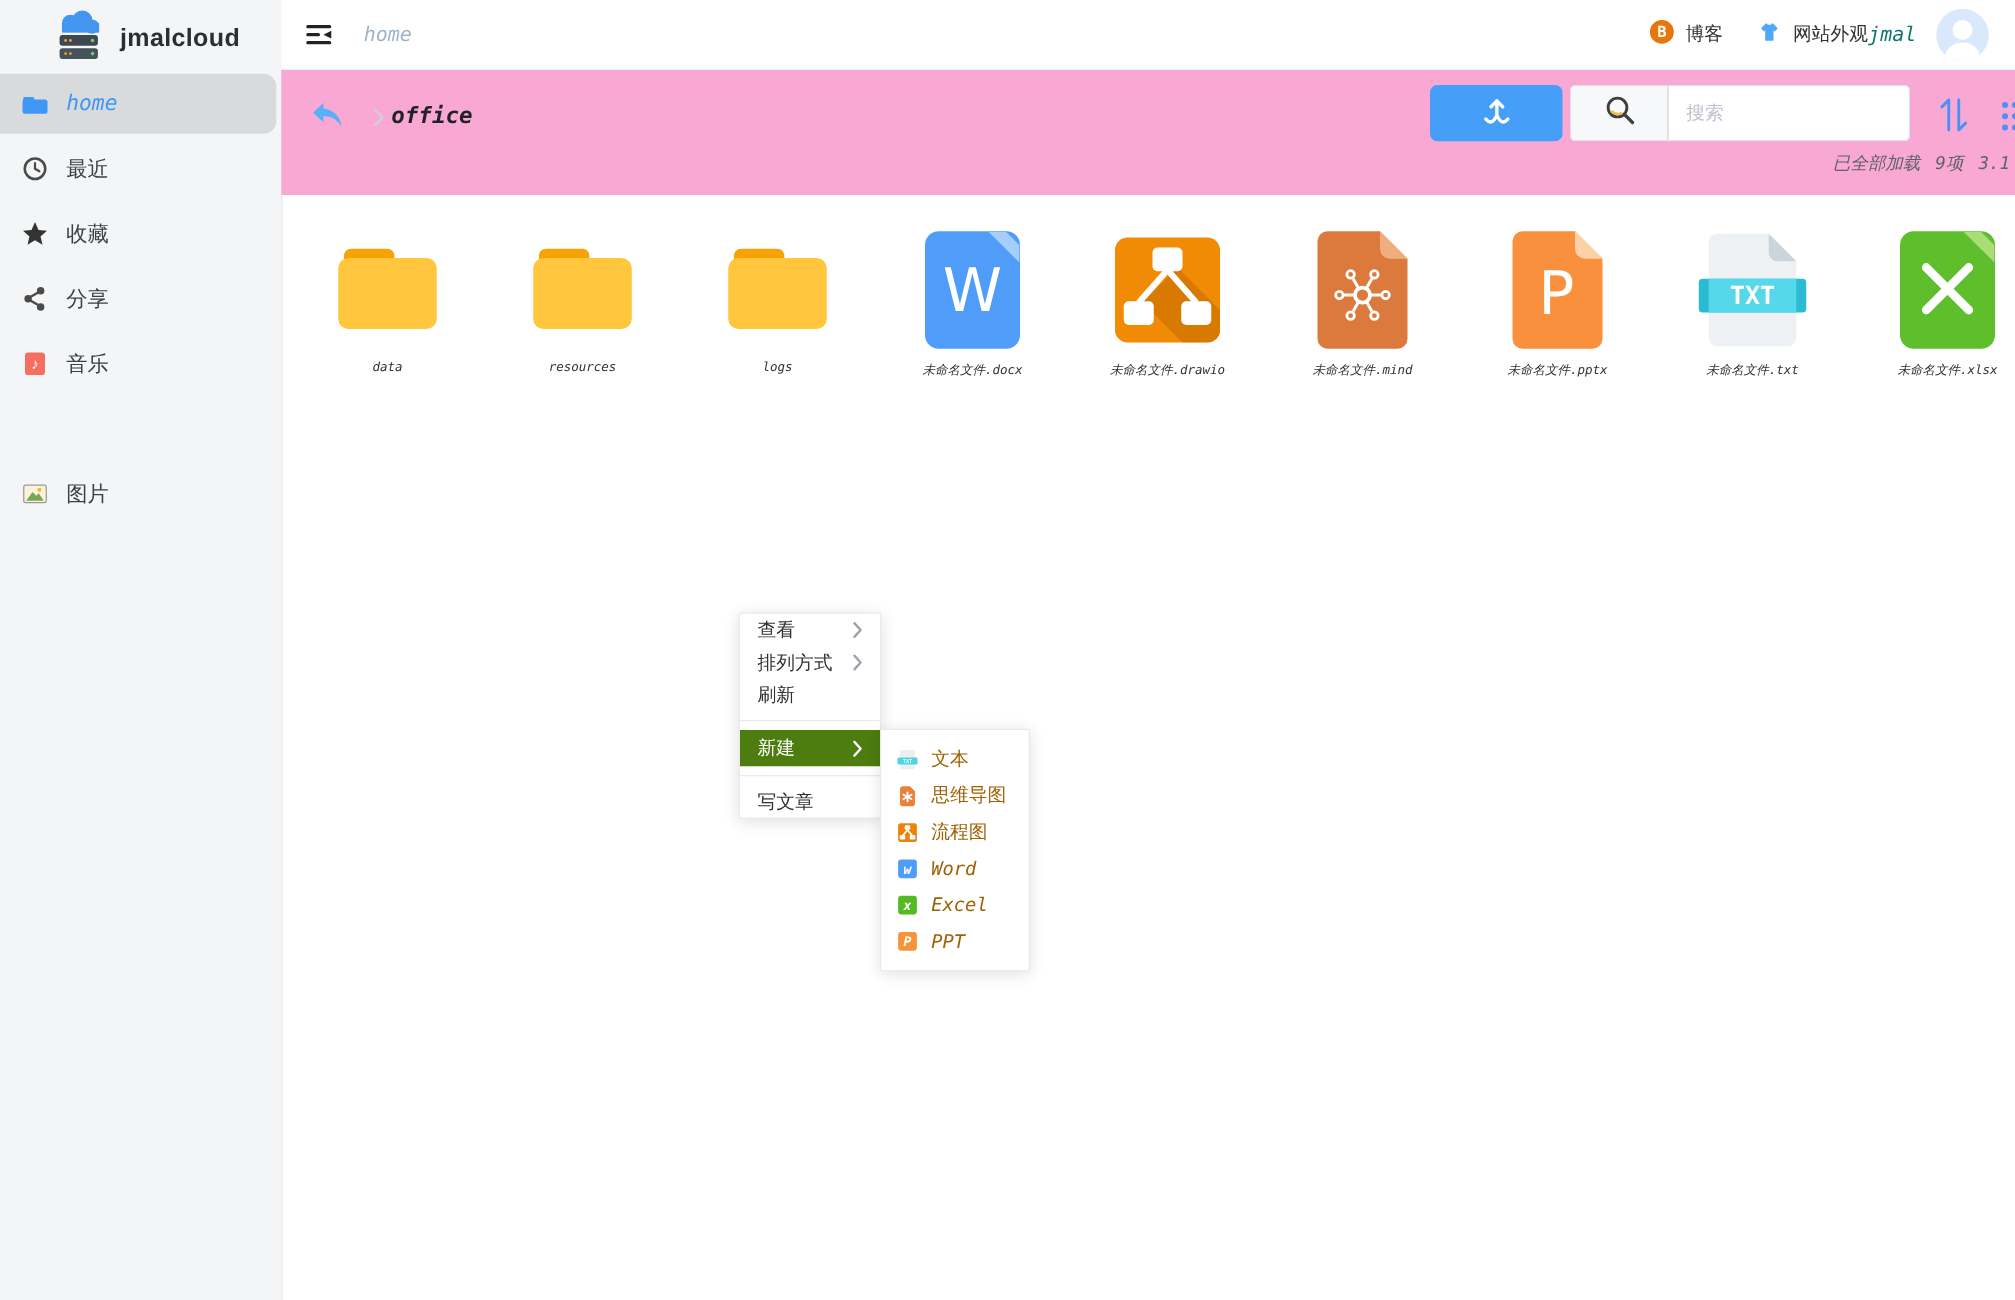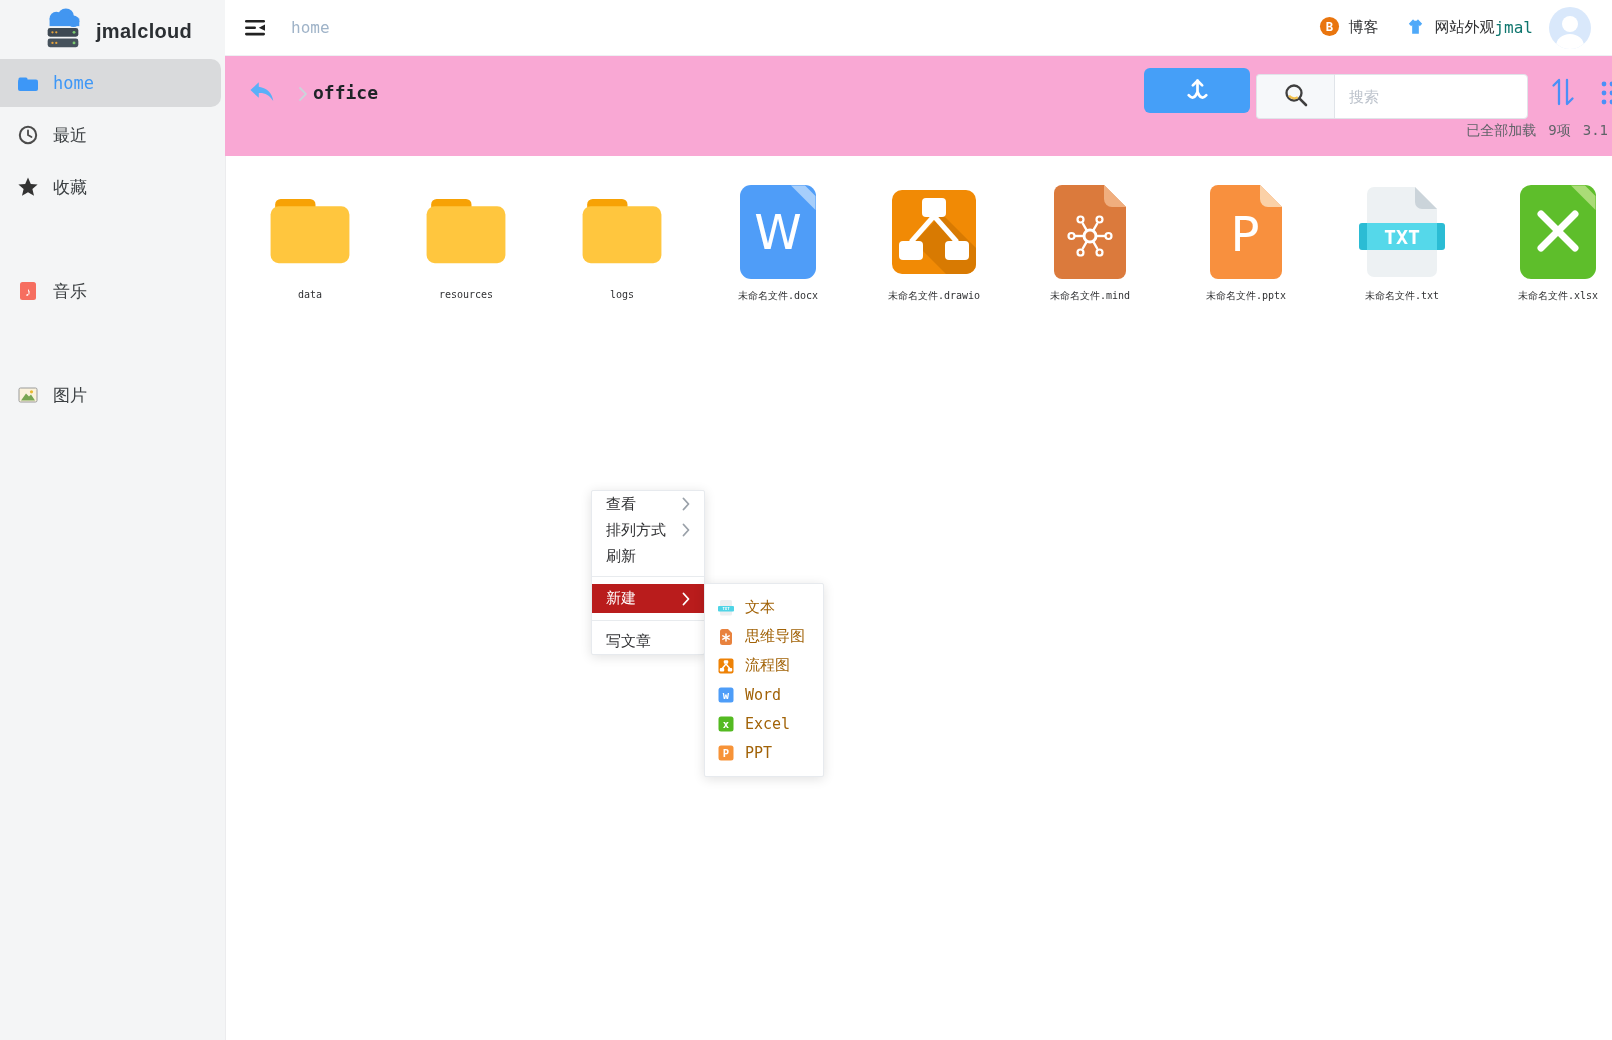--- a/index.html
+++ b/index.html
@@ -1,18 +1,18 @@
 <!DOCTYPE html>
 <html><head>
 <meta charset="utf-8">
 <style>
   html,body{margin:0;padding:0;background:#fff;}
   .screen{position:relative;width:1612px;height:1040px;overflow:hidden;background:#fff;
           font-family:"Liberation Sans",sans-serif;}
-  .mono{font-family:"DejaVu Sans Mono",monospace;}
+  .mono{font-family:"DejaVu Sans Mono",monospace;font-style:italic;}
 
   
   .sidebar{position:absolute;left:0;top:0;width:225px;height:1040px;background:#f4f5f6;
            border-right:1px solid #ececee;}
   .logo{position:absolute;left:40px;top:6px;display:flex;align-items:center;gap:10px;}
   .logo-text{font-size:20px;font-weight:bold;color:#2b2f33;letter-spacing:.3px;}
   .side-item{position:absolute;left:0;width:221px;height:48px;display:flex;align-items:center;
              border-radius:0 10px 10px 0;cursor:pointer;}
   .side-item .sicon{width:22px;height:22px;margin-left:17px;flex:0 0 22px;display:flex;align-items:center;justify-content:center;}
   .side-item .slabel{margin-left:14px;font-size:17px;color:#3c4043;}
@@ -32,21 +32,21 @@
   .avatar .body{position:absolute;left:7px;top:27px;width:28px;height:24px;border-radius:50%;background:#fff;}
   .gap24{width:27px;}
 
   
   .toolbar{position:absolute;left:225px;top:56px;width:1387px;height:100px;background:#f9a8d4;}
   .back-btn{position:absolute;left:22px;top:22px;width:30px;height:30px;cursor:pointer;}
   .path-chevron{position:absolute;left:73px;top:30px;color:#ccd3da;}
   .path-text{position:absolute;left:88px;top:26px;font-size:18px;font-weight:bold;color:#1f2327;}
   .upload-btn{position:absolute;left:919px;top:12px;width:106px;height:45px;background:#459ff8;
               border:none;border-radius:6px;display:flex;align-items:center;justify-content:center;cursor:pointer;}
-  .search-group{position:absolute;left:1031px;top:12px;height:57px;display:flex;align-items:center;}
+  .search-group{position:absolute;left:1031px;top:12px;height:57px;display:flex;}
   .search-btn{width:78px;height:45px;background:#f6f8fa;border:1px solid #e0e4e9;border-right:none;
               border-radius:4px 0 0 4px;display:flex;align-items:center;justify-content:center;box-sizing:border-box;cursor:pointer;}
   .search-input{width:194px;height:45px;border:1px solid #e0e4e9;border-radius:0 4px 4px 0;box-sizing:border-box;
                 padding:0 14px;font-size:15px;color:#303133;outline:none;font-family:"Liberation Sans",sans-serif;}
   .search-input::placeholder{color:#bdc3cc;}
   .sort-btn{position:absolute;left:1323px;top:18px;width:30px;height:36px;cursor:pointer;}
   .dots-btn{position:absolute;left:1373px;top:23px;width:20px;height:28px;cursor:pointer;}
   .statusbar{position:absolute;right:4px;top:66px;white-space:nowrap;font-size:14px;color:#5f6368;}
   .statusbar span{margin-left:12px;}
 
@@ -55,21 +55,21 @@
   .cell{width:156px;display:flex;flex-direction:column;align-items:center;cursor:pointer;}
   .icon-box{height:104px;display:flex;align-items:center;justify-content:center;}
   .fname{margin-top:5px;font-size:10px;color:#303133;white-space:nowrap;}
 
   
   .ctx{position:absolute;left:591px;top:490px;width:112px;background:#fff;border:1px solid #e7eaee;
        box-shadow:0 2px 12px rgba(0,0,0,.12);border-radius:2px;padding:0 0;z-index:5;}
   .ctx-row{height:26px;display:flex;align-items:center;justify-content:space-between;
            padding:0 14px;font-size:15px;color:#303133;cursor:pointer;}
   .ctx-row .chev{color:#9aa1a9;display:flex;align-items:center;}
-  .ctx-row.hl{background:#b91c1c;color:#fff;height:29px;}
+  .ctx-row.hl{background:#4d7c0f;color:#fff;height:29px;}
   .ctx-row.hl .chev{color:#fff;}
   .ctx-sep{height:1px;background:#e8ebee;margin:7px 0;}
 
   
   .sub{position:absolute;left:704px;top:583px;width:118px;background:#fff;border:1px solid #e7eaee;
        box-shadow:0 2px 12px rgba(0,0,0,.12);border-radius:2px;padding:9px 0;z-index:6;}
   .sub-row{height:29px;display:flex;align-items:center;padding:0 12px;gap:10px;font-size:15px;color:#a16207;cursor:pointer;}
   .sub-row .micon{width:18px;height:18px;flex:0 0 18px;}
 </style>
 </head>
@@ -117,20 +117,32 @@
       <span class="slabel">最近</span>
     </div>
     <div class="side-item" style="top:163px">
       <span class="sicon">
         <svg width="22" height="22" viewBox="0 0 22 22">
             <polygon points="11,1.5 13.8,8 20.6,8.6 15.4,13.1 17,19.8 11,16.2 5,19.8 6.6,13.1 1.4,8.6 8.2,8" fill="#333"></polygon>
           </svg>
       </span>
       <span class="slabel">收藏</span>
     </div>
+    <div class="side-item" style="top:215px">
+      <span class="sicon">
+        <svg width="22" height="22" viewBox="0 0 22 22">
+            <line x1="6.5" y1="10" x2="15" y2="5.2" stroke="#4b4b4b" stroke-width="2"></line>
+            <line x1="6.5" y1="12" x2="15" y2="16.8" stroke="#4b4b4b" stroke-width="2"></line>
+            <circle cx="15.5" cy="4.5" r="3" fill="#4b4b4b"></circle>
+            <circle cx="5.5" cy="11" r="3" fill="#4b4b4b"></circle>
+            <circle cx="15.5" cy="17.5" r="3" fill="#4b4b4b"></circle>
+          </svg>
+      </span>
+      <span class="slabel">分享</span>
+    </div>
     <div class="side-item" style="top:267px">
       <span class="sicon">
         <svg width="22" height="22" viewBox="0 0 22 22">
             <rect x="3" y="2" width="16" height="18" rx="2.5" fill="#f66e60"></rect>
             <text x="11" y="15.5" font-size="12" fill="#fff" text-anchor="middle">♪</text>
           </svg>
       </span>
       <span class="slabel">音乐</span>
     </div>
     <div class="side-item" style="top:371px">

